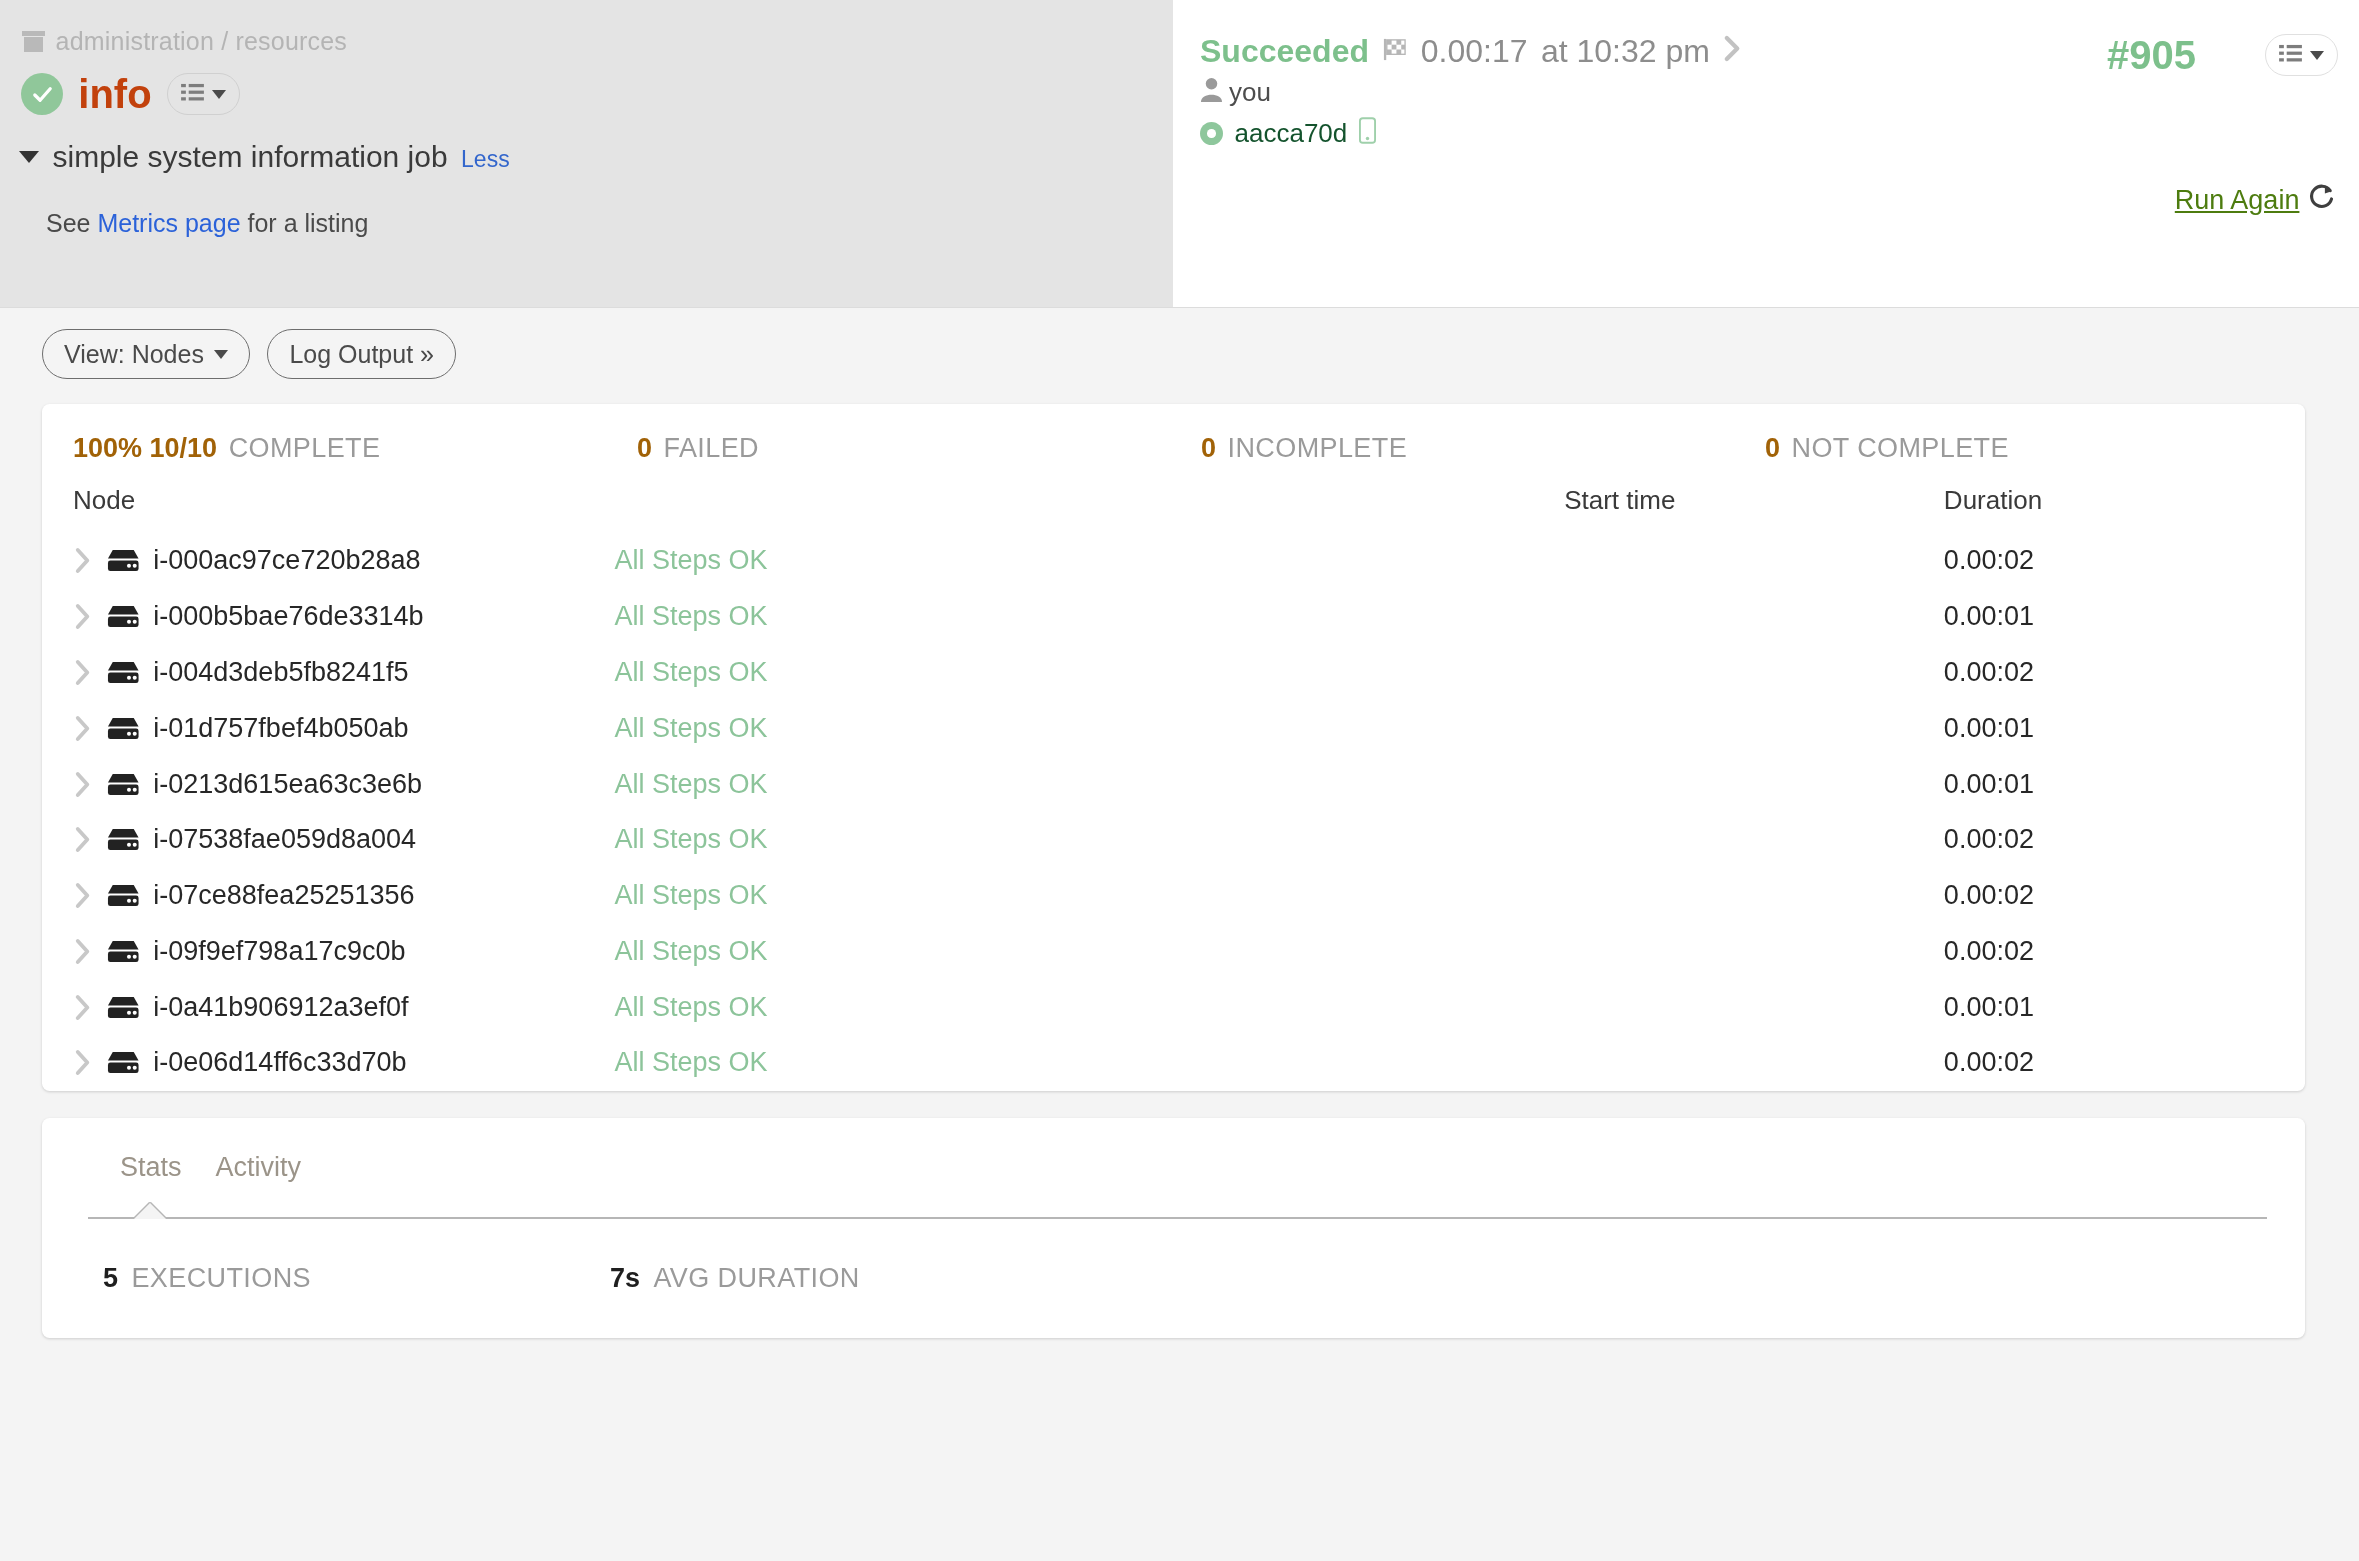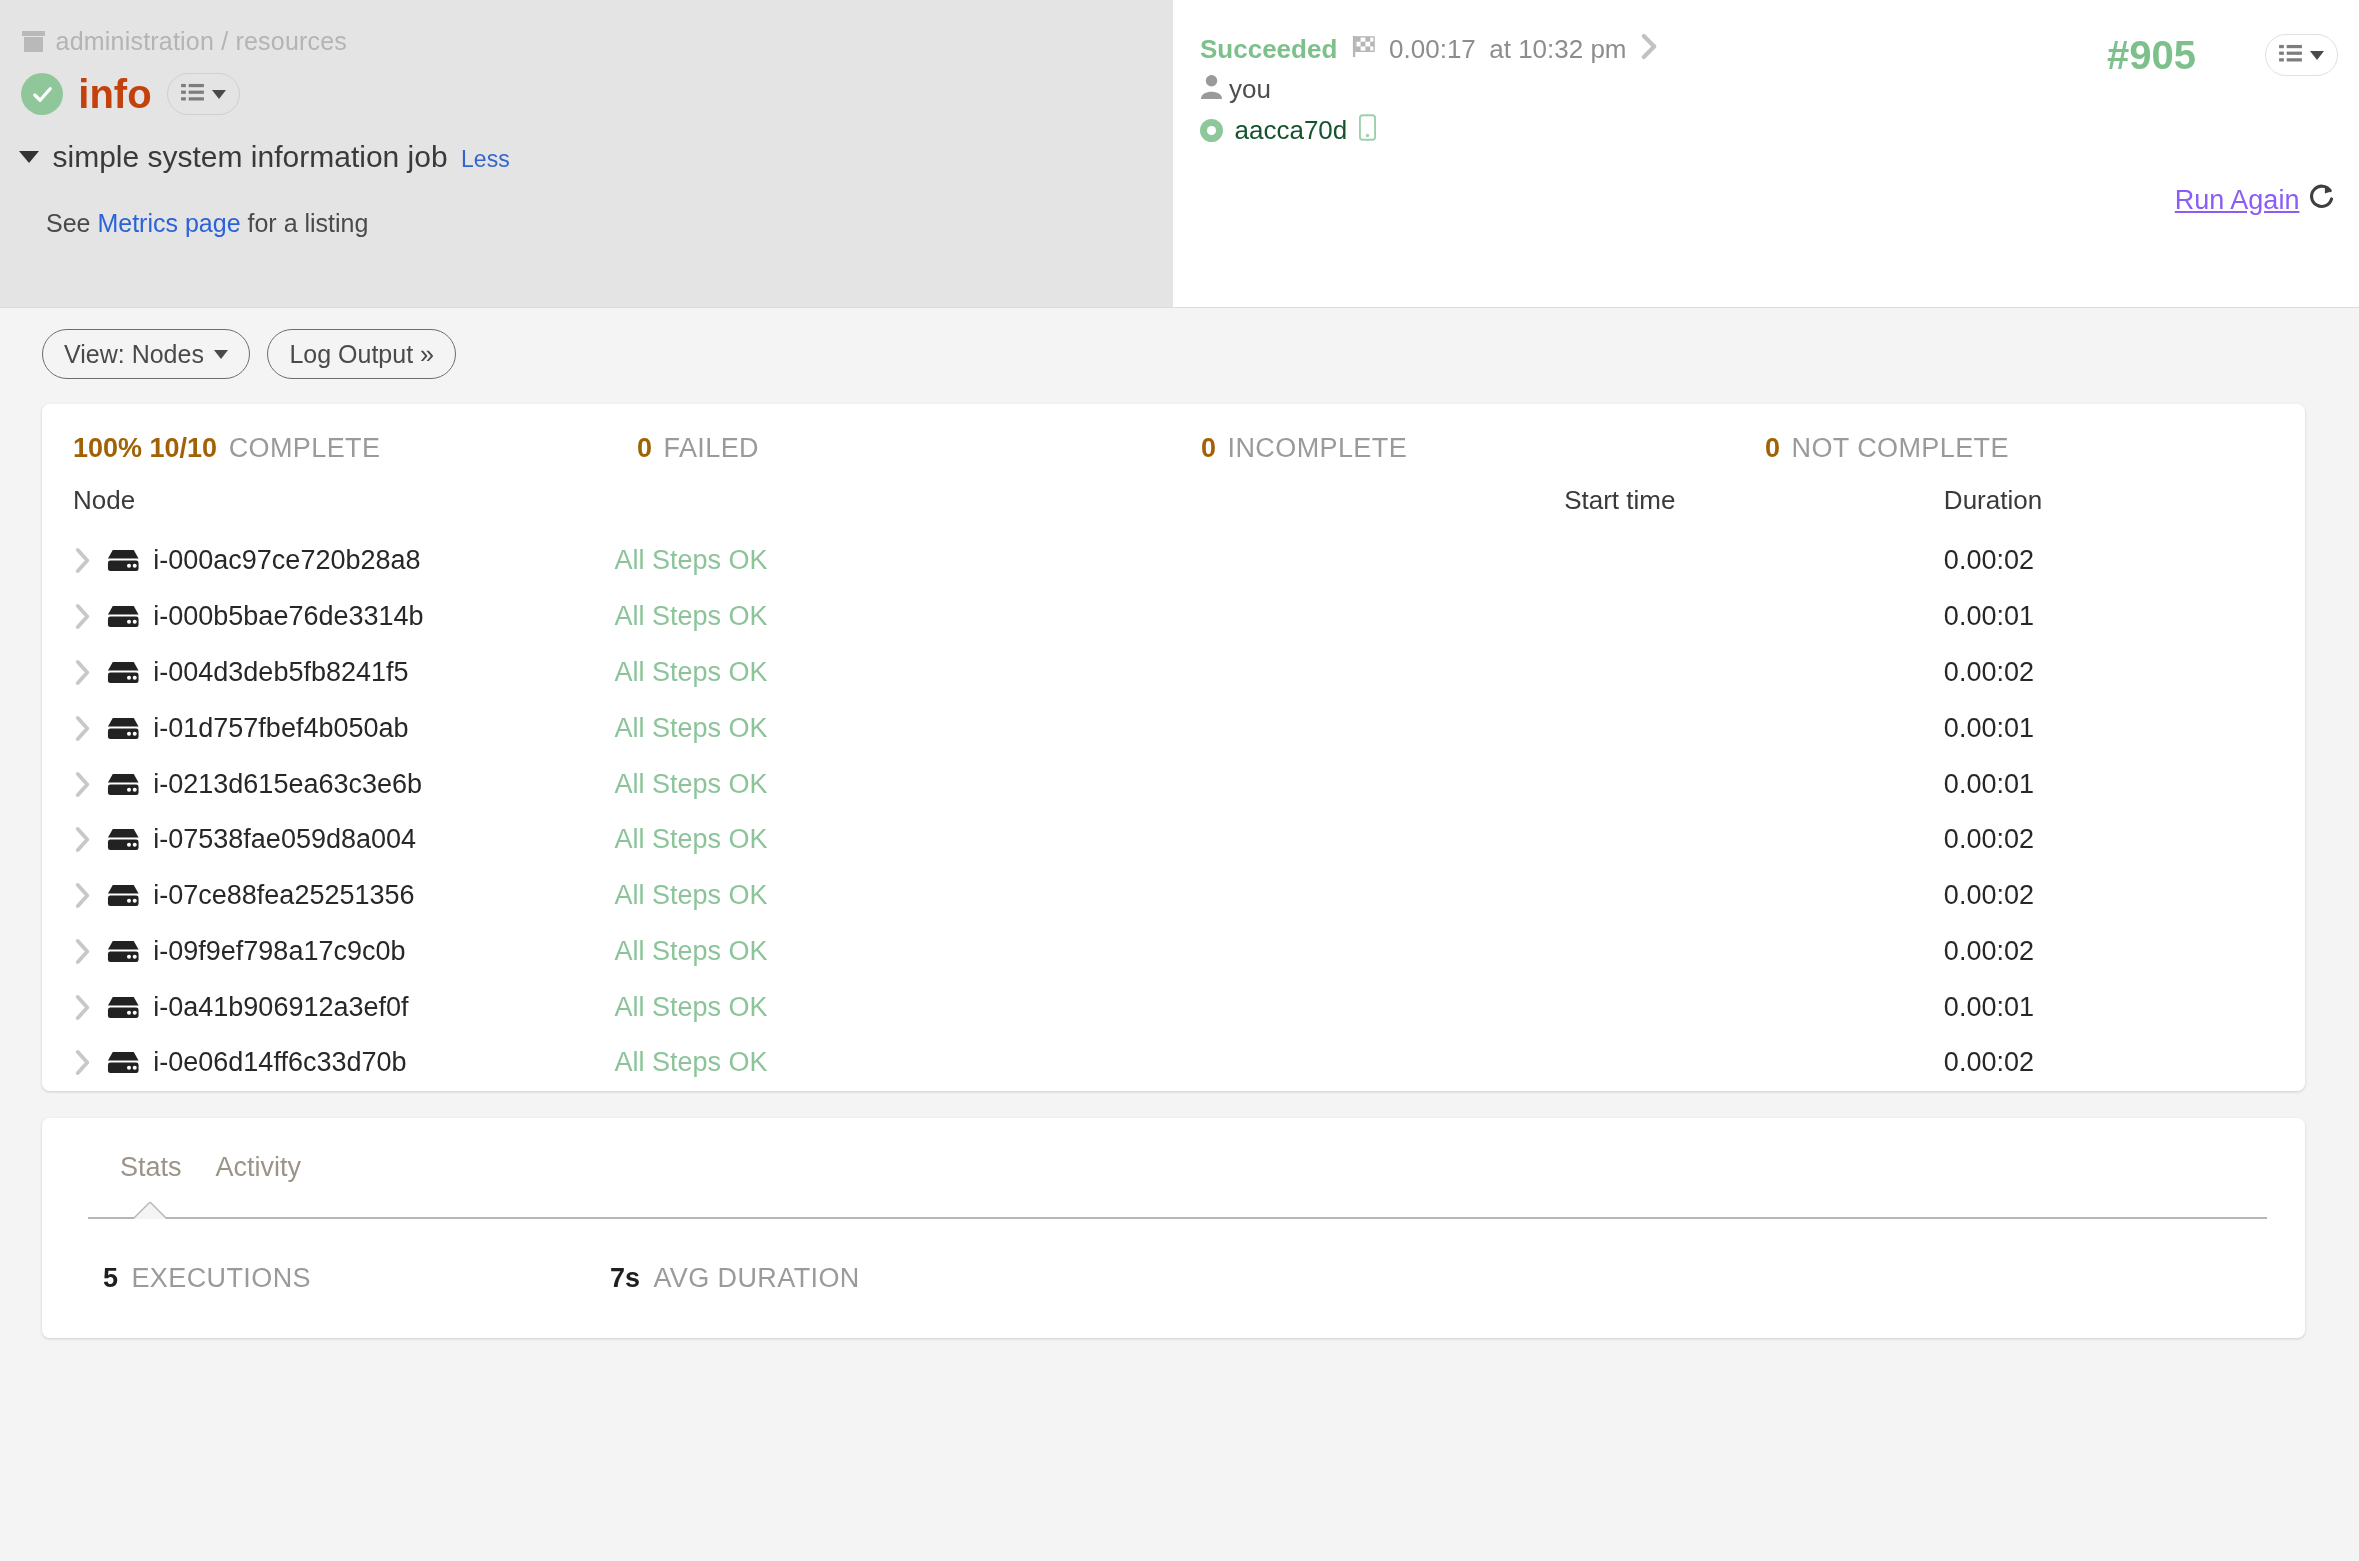--- a/index.html
+++ b/index.html
@@ -109,21 +109,21 @@
     margin-top: 35px;
     margin-left: 25px;
     font-size: 25px;
     color: #4a4a4a;
   }
   .desc-body a { color: #2b62d9; text-decoration: none; cursor: pointer; }
 
   
   .run-status-line {
     display: flex; align-items: center; gap: 13.4px;
-    font-size: 26px;
+    font-size: 32px;
   }
   .succeeded { color: #7dc08c; font-weight: bold; }
   .flag-icon { display:block; }
   .run-dur { color: #8d8d8d; }
   .run-at { color: #8d8d8d; }
   .chev-right { display:block; }
 
   .run-user {
     display:flex; align-items:flex-start; gap: 6px;
     margin-top: 7.6px; font-size: 26px; color: #4d4d4d;
@@ -153,21 +153,21 @@
     border: 1px solid #e0e0e0;
     border-radius: 21px;
     height: 42px; padding: 0 13.4px;
     display: inline-flex; align-items: center; gap: 7.6px;
     background: #fff; cursor: pointer;
   }
   .run-again {
     position: absolute;
     right: 23px; top: 182px;
     display:flex; align-items:center; gap: 7.6px;
-    font-size: 27px; color: #8b5cf6;
+    font-size: 27px; color: #4d7c0f;
     cursor: pointer;
   }
   .run-again .lbl { text-decoration: underline; }
 
   
   .toolbar {
     padding: 21px 0 0 42px;
     display: flex; gap: 17px;
   }
   .tb-btn {

